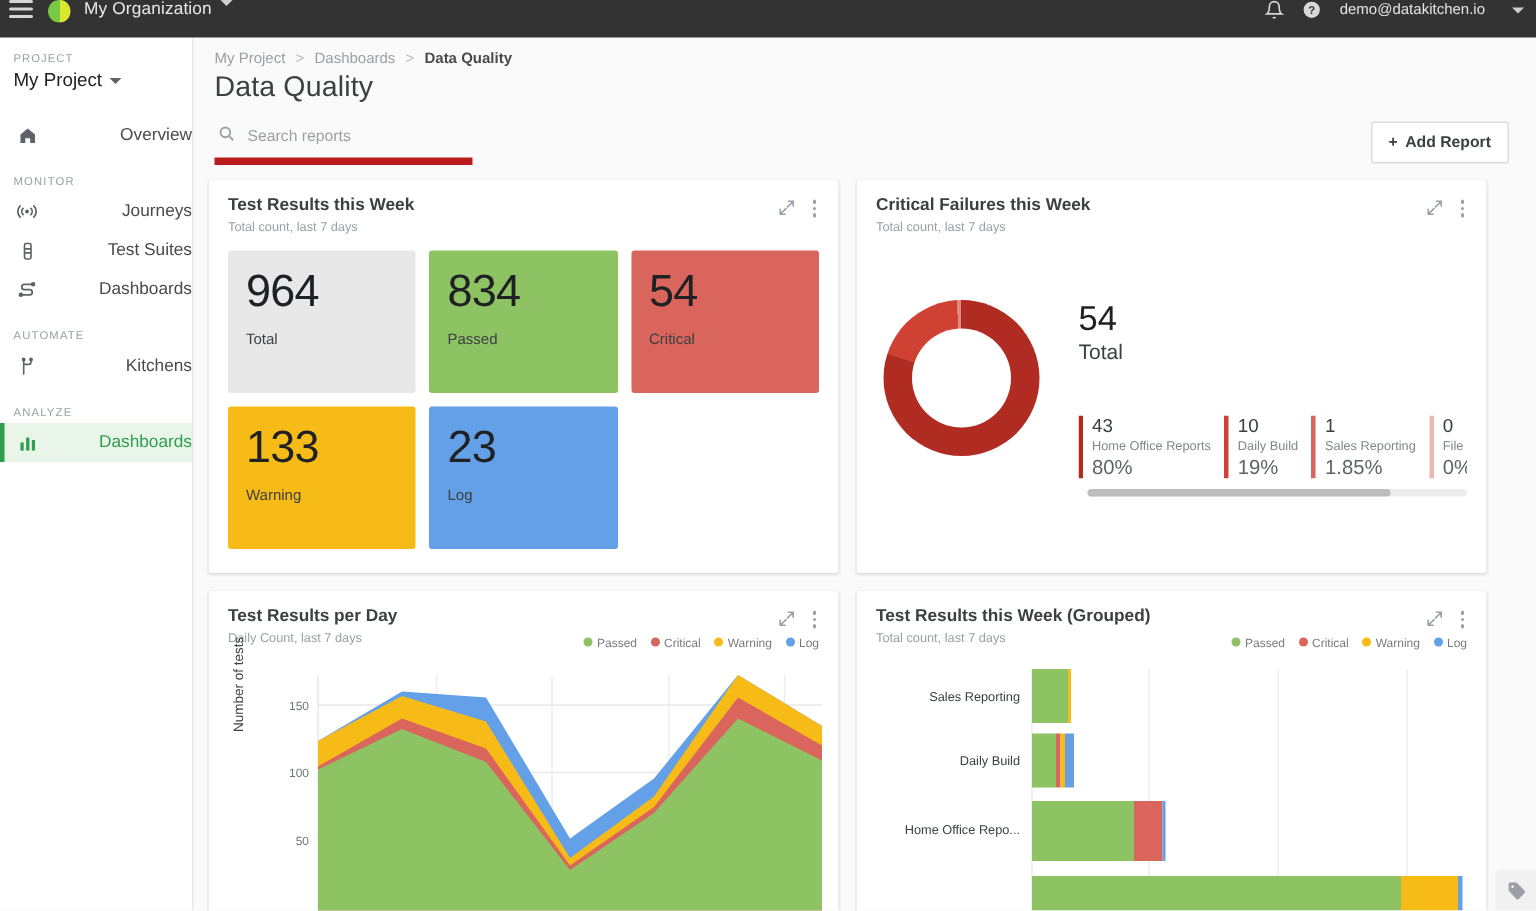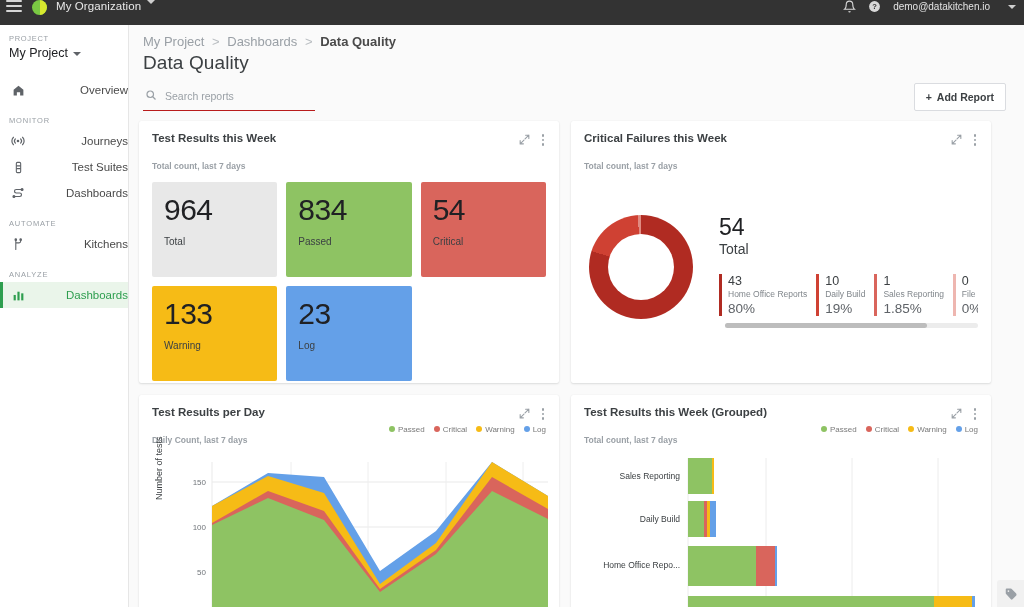--- a/index.html
+++ b/index.html
@@ -72,31 +72,31 @@
   .nav-item.active::before {
     content: ""; position: absolute; left: 0; top: 0; bottom: 0; width: 3px; background: #2e9e4f;
   }
   .nav-gap { height: 9px; }
 
   
   .main {
     flex: 1; background: #fafafa; overflow: hidden; position: relative;
   }
   .page-head { padding: 9px 18px 0 14px; }
-  .breadcrumb { font-size: 13px; color: #9aa0a6; }
+  .breadcrumb { font-size: 10px; color: #9aa0a6; }
   .breadcrumb .bc-sep { margin: 0 4px; color: #b9bdc1; }
   .breadcrumb .bc-cur { color: #4a4a4a; font-weight: bold; }
   .page-title { font-size: 19px; color: #3c4043; font-weight: 400; margin-top: 3px; letter-spacing: .1px; }
 
   .toolbar {
     display: flex; align-items: center; padding: 9px 18px 0 14px;
   }
   .search-wrap {
     display: flex; align-items: center; gap: 8px;
-    width: 172px; border-bottom: 1px solid #b91c1c; padding: 3px 2px 5px 2px;
+    width: 172px; border-bottom: 5px solid #b91c1c; padding: 3px 2px 5px 2px;
   }
   .search-wrap input {
     border: none; outline: none; background: transparent;
     font-size: 10.5px; color: #5f6368; width: 100%;
     font-family: "Liberation Sans", sans-serif;
   }
   .search-wrap input::placeholder { color: #9aa0a6; }
   .add-report-btn {
     margin-left: auto;
     background: #ffffff; border: 1px solid #dadce0; border-radius: 2px;
@@ -112,21 +112,21 @@
   }
   .card {
     background: #ffffff; border-radius: 2px;
     box-shadow: 0 1px 2px rgba(60,64,67,.15), 0 0 1px rgba(60,64,67,.10);
     padding: 11px 13px 12px 13px; position: relative;
   }
   .card.h1 { height: 262px; }
   .card.h2 { height: 260px; }
   .card-head { display: flex; align-items: flex-start; }
   .card-title { font-size: 11.5px; font-weight: bold; color: #3c4043; }
-  .card-sub { font-size: 8.5px; color: #9aa0a6; margin-top: 17px; font-weight: bold; }
+  .card-sub { font-size: 8.5px; color: #9aa0a6; margin-top: 3px; }
   .card-actions {
     margin-left: auto; display: flex; align-items: center; gap: 9px; padding-top: 1px;
   }
   .ic-btn { cursor: pointer; color: #9aa0a6; display: flex; }
   .kebab { display: flex; flex-direction: column; gap: 2px; cursor: pointer; padding: 1px 2px; }
   .kebab i { width: 2.5px; height: 2.5px; border-radius: 50%; background: #9aa0a6; display: block; }
 
   
   .legend { display: flex; gap: 9px; align-items: center; margin-left: auto; padding-right: 8px; }
   .lg { display: flex; align-items: center; gap: 3px; font-size: 8px; color: #7a7a7a; }
@@ -143,21 +143,21 @@
   .donut {
     width: 104px; height: 104px; border-radius: 50%; flex: 0 0 104px;
     position: relative;
   }
   .donut::after {
     content: ""; position: absolute; inset: 19px; background: #fff; border-radius: 50%;
   }
   .donut-right { flex: 1; padding-left: 26px; min-width: 0; }
   .donut-total-num { font-size: 23px; font-weight: 300; color: #202124; line-height: 1.1; }
   .donut-total-lbl { font-size: 14px; color: #3c4043; font-weight: 300; margin-top: 1px; }
-  .stats-row { display: flex; margin-top: 17px; gap: 0; overflow: hidden; align-items: center; }
+  .stats-row { display: flex; margin-top: 35px; gap: 0; overflow: hidden; align-items: center; }
   .stat { padding-left: 6px; border-left: 3px solid #b83a32; flex: 0 0 auto; margin-right: 9px; }
   .stat .s-num { font-size: 12.5px; color: #3c4043; line-height: 1.15; }
   .stat .s-name { font-size: 8.5px; color: #80868b; white-space: nowrap; }
   .stat .s-pct { font-size: 13.5px; color: #5f6368; font-weight: 300; margin-top: 2px; }
   .hscroll { height: 5px; background: #ececec; border-radius: 3px; margin: 7px 0 0 6px; position: relative; }
   .hscroll i { position: absolute; left: 0; top: 0; bottom: 0; width: 80%; background: #bdbdbd; border-radius: 3px; display: block; }
 
   
   .area-wrap { position: relative; margin-top: 9px; height: 182px; }
   .y-title {

